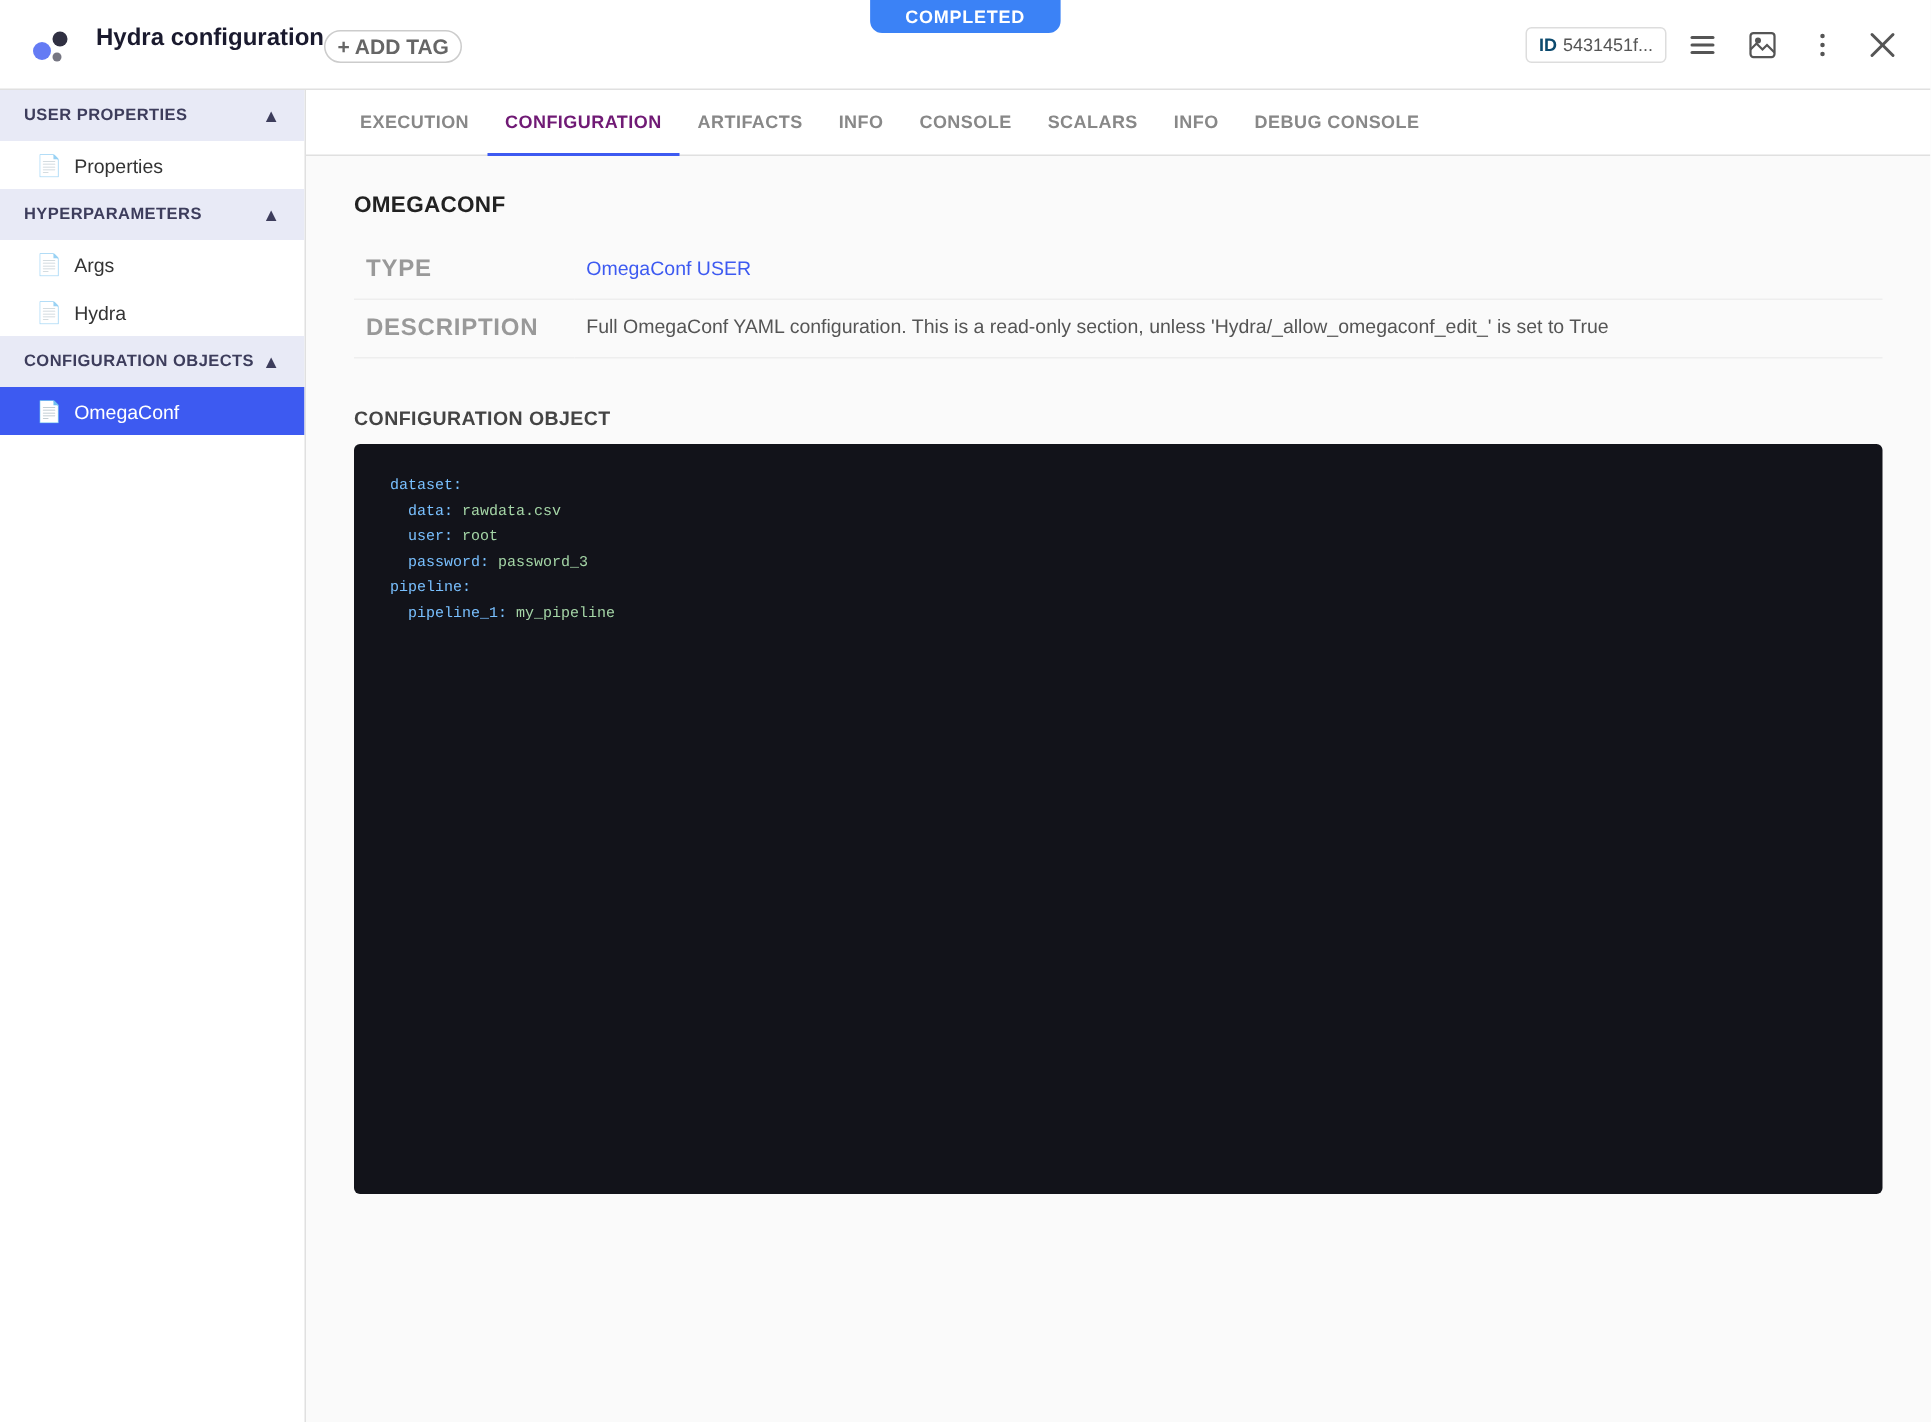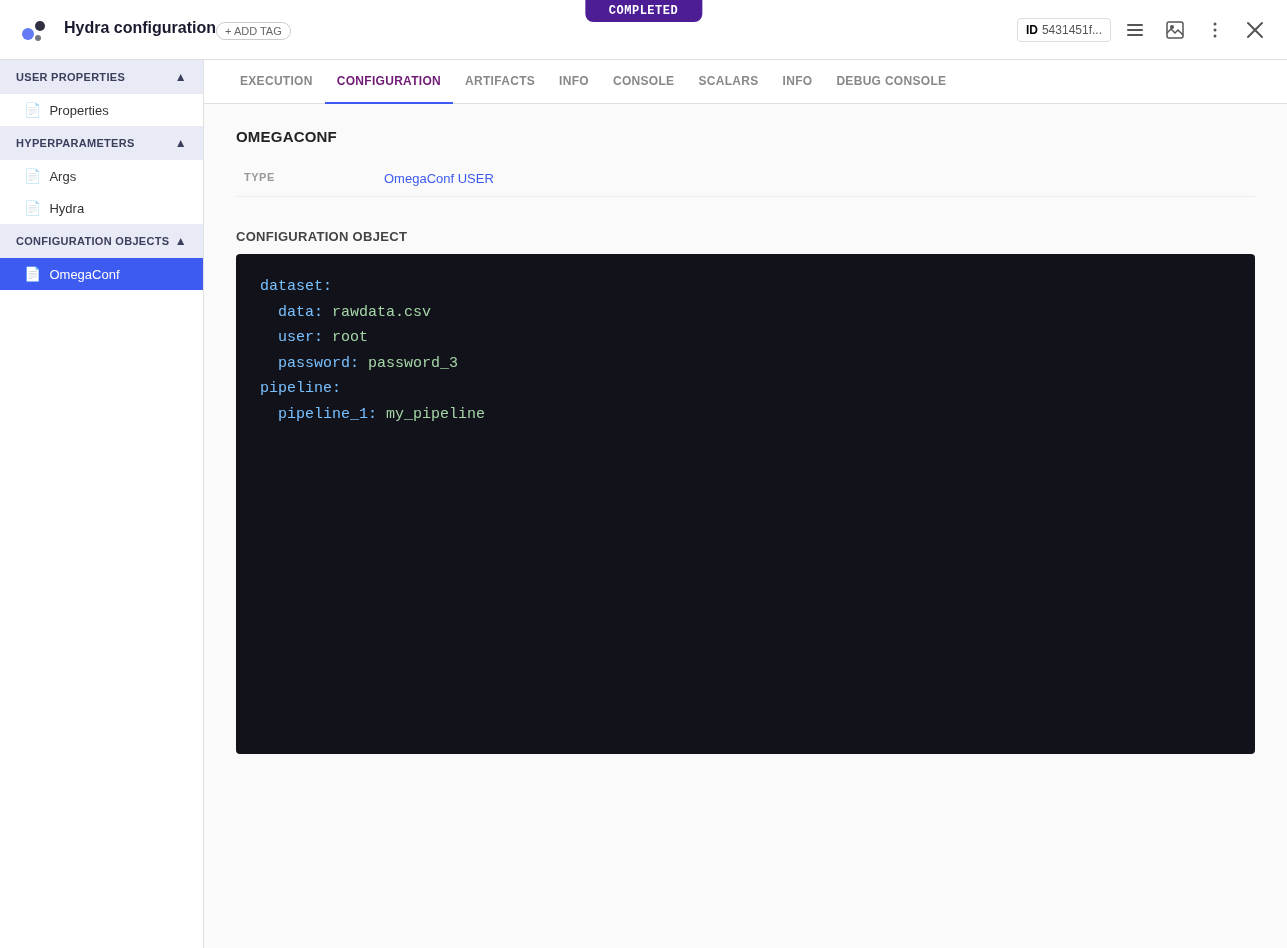--- a/index.html
+++ b/index.html
@@ -24,26 +24,27 @@
       font-size: 16px;
       font-weight: 600;
       color: #1a1a2e;
     }
     .add-tag-btn {
       display: inline-flex;
       align-items: center;
       border: 1px solid #ccc;
       border-radius: 12px;
       padding: 2px 8px;
-      font-size: 11px;
+      font-size: 14px;
       color: #666;
       cursor: pointer;
       margin-top: 3px;
       background: #fff;
       width: fit-content;
+      font-weight: bold;
     }
     .logo-icon {
       width: 36px;
       height: 36px;
       display: flex;
       align-items: center;
       justify-content: center;
     }
     .top-bar-actions {
       margin-left: auto;
@@ -56,47 +57,46 @@
       align-items: center;
       gap: 4px;
       border: 1px solid #ddd;
       border-radius: 4px;
       padding: 4px 8px;
       font-size: 12px;
       color: #555;
     }
     .id-badge .id-label {
       font-weight: 700;
-      color: #000000;
+      color: #0c4a6e;
     }
     .icon-btn {
       width: 32px;
       height: 32px;
       display: flex;
       align-items: center;
       justify-content: center;
       cursor: pointer;
       color: #555;
       border-radius: 4px;
     }
 
     
     .completed-banner {
       position: absolute;
       top: 0;
       left: 50%;
       transform: translateX(-50%);
-      background: #4c1d95;
+      background: #3b82f6;
       color: #fff;
       padding: 4px 24px;
       font-size: 12px;
       font-weight: 700;
       letter-spacing: 0.5px;
       border-radius: 0 0 8px 8px;
-      font-family: Liberation Mono, monospace;
     }
 
     
     .main-layout {
       display: flex;
       height: calc(100vh - 60px);
     }
 
     
     .sidebar {
@@ -193,21 +193,21 @@
       margin-bottom: 32px;
     }
     .info-table tr {
       border-bottom: 1px solid #eee;
     }
     .info-table td {
       padding: 10px 8px;
       vertical-align: top;
     }
     .info-table td:first-child {
-      font-size: 11px;
+      font-size: 16px;
       font-weight: 600;
       color: #999;
       letter-spacing: 0.5px;
       width: 140px;
       padding-right: 24px;
       text-transform: uppercase;
     }
     .info-table td:last-child {
       color: #3d5af1;
       font-size: 13px;
@@ -224,21 +224,21 @@
       color: #444;
       margin-bottom: 10px;
       letter-spacing: 0.3px;
     }
     .code-block {
       background: #12131a;
       border-radius: 4px;
       padding: 20px 24px;
       min-height: 500px;
       font-family: 'Courier New', monospace;
-      font-size: 15px;
+      font-size: 10px;
       color: #e0e0e0;
       line-height: 1.7;
       white-space: pre;
     }
     .code-key { color: #79c0ff; }
     .code-val { color: #a5d6a7; }
 
     .chevron-icon {
       font-size: 12px;
     }
@@ -344,20 +344,24 @@
     </div>
 
     <div class="main-content">
       <div class="section-title">OMEGACONF</div>
       <table class="info-table">
         <tbody>
             <tr>
           <td>TYPE</td>
           <td>OmegaConf USER</td>
         </tr>
+        <tr>
+          <td>DESCRIPTION</td>
+          <td class="info-desc">Full OmegaConf YAML configuration. This is a read-only section, unless 'Hydra/_allow_omegaconf_edit_' is set to True</td>
+        </tr>
       </tbody>
         </table>
 
       <div class="config-obj-title">CONFIGURATION OBJECT</div>
       <div class="code-block"><span class="code-key">dataset:</span>
   <span class="code-key">data:</span> <span class="code-val">rawdata.csv</span>
   <span class="code-key">user:</span> <span class="code-val">root</span>
   <span class="code-key">password:</span> <span class="code-val">password_3</span>
 <span class="code-key">pipeline:</span>
   <span class="code-key">pipeline_1:</span> <span class="code-val">my_pipeline</span></div>

